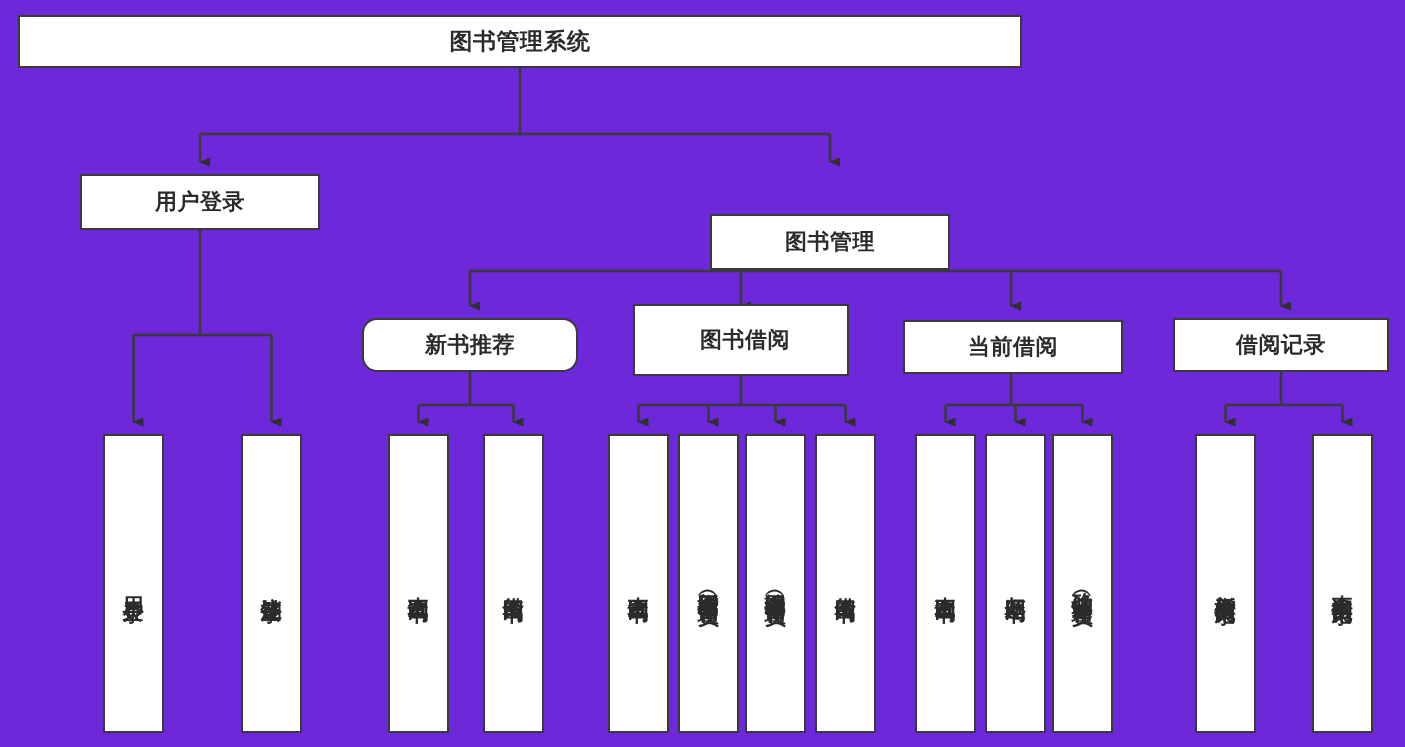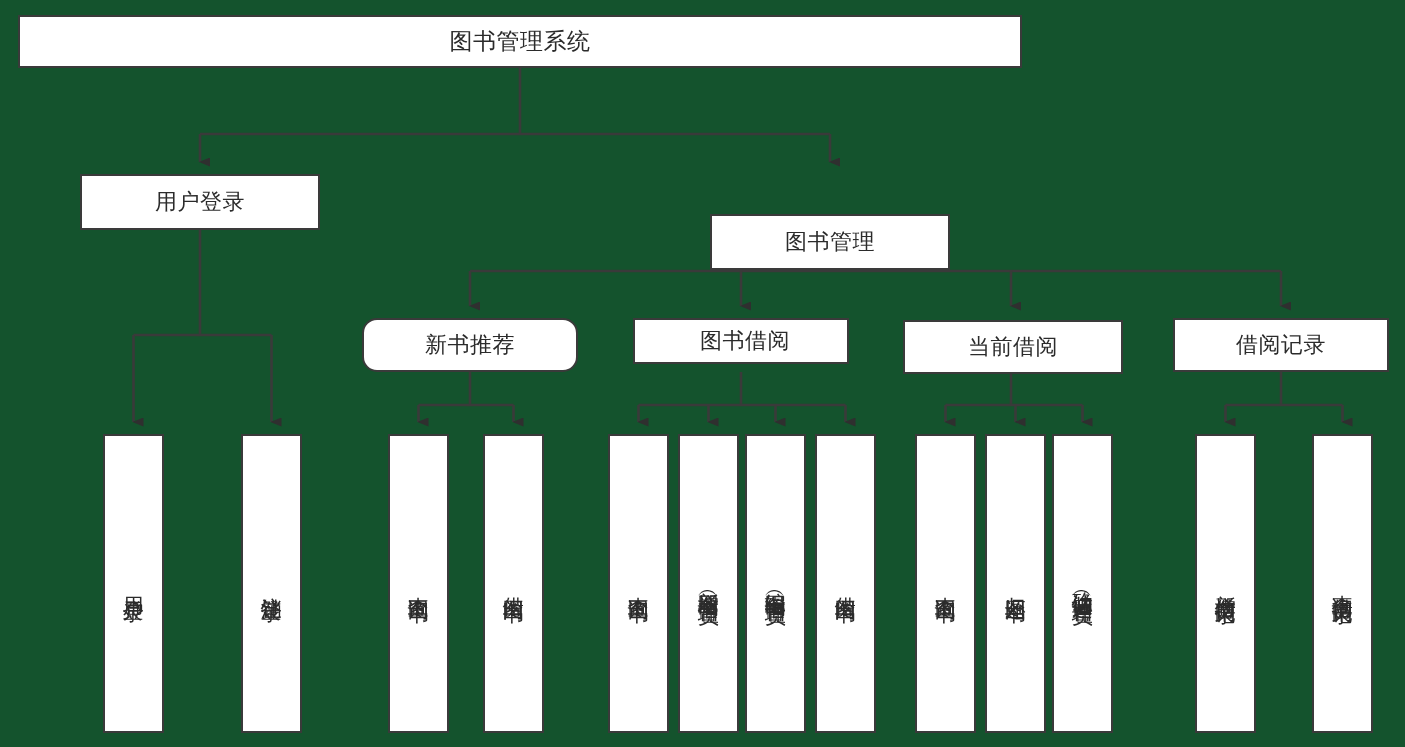--- a/index.html
+++ b/index.html
@@ -7,22 +7,23 @@
     padding: 0;
     background: #ffffff;
   }
   body {
     font-family: "Liberation Sans", "DejaVu Sans", sans-serif;
   }
   #diagram-root {
     position: relative;
     width: 1405px;
     height: 747px;
-    background: #14532d;
+    background: #6d28d9;
     overflow: hidden;
+    font-weight: bold;
   }
   #edge-layer {
     position: absolute;
     left: 0;
     top: 0;
     width: 1405px;
     height: 747px;
   }
   .node {
     position: absolute;
@@ -124,21 +125,21 @@
       </div>
       <div class="node horizontal" style="left: 80px; top: 174px; width: 240px; height: 56px;">
         <span class="node-label">用户登录</span>
       </div>
       <div class="node horizontal" style="left: 710px; top: 174px; width: 240px; height: 56px; margin-top: 40px;">
         <span class="node-label">图书管理</span>
       </div>
       <div class="node horizontal" style="left: 362px; top: 318px; width: 216px; height: 54px; border-radius: 15px;">
         <span class="node-label">新书推荐</span>
       </div>
-      <div class="node horizontal" style="left: 633px; top: 318px; width: 216px; height: 46px; padding-left: 8px;">
+      <div class="node horizontal" style="left: 633px; top: 304px; width: 216px; height: 72px; padding-left: 8px;">
         <span class="node-label">图书借阅</span>
       </div>
       <div class="node horizontal" style="left: 903px; top: 320px; width: 220px; height: 54px;">
         <span class="node-label">当前借阅</span>
       </div>
       <div class="node horizontal" style="left: 1173px; top: 318px; width: 216px; height: 54px;">
         <span class="node-label">借阅记录</span>
       </div>
       <div class="node vertical" style="left: 103px; top: 434px; width: 61px; height: 299px;">
         <span class="node-label">用户登录</span>

